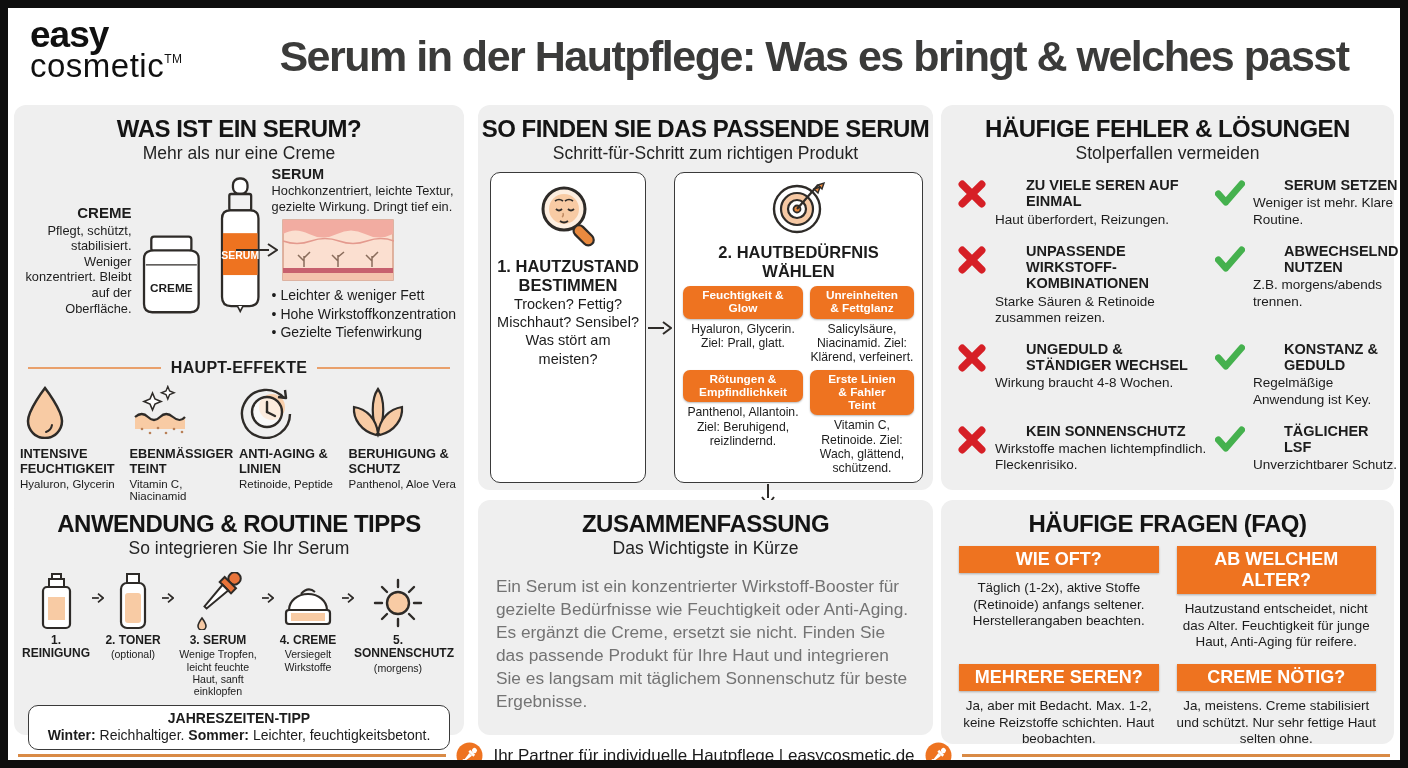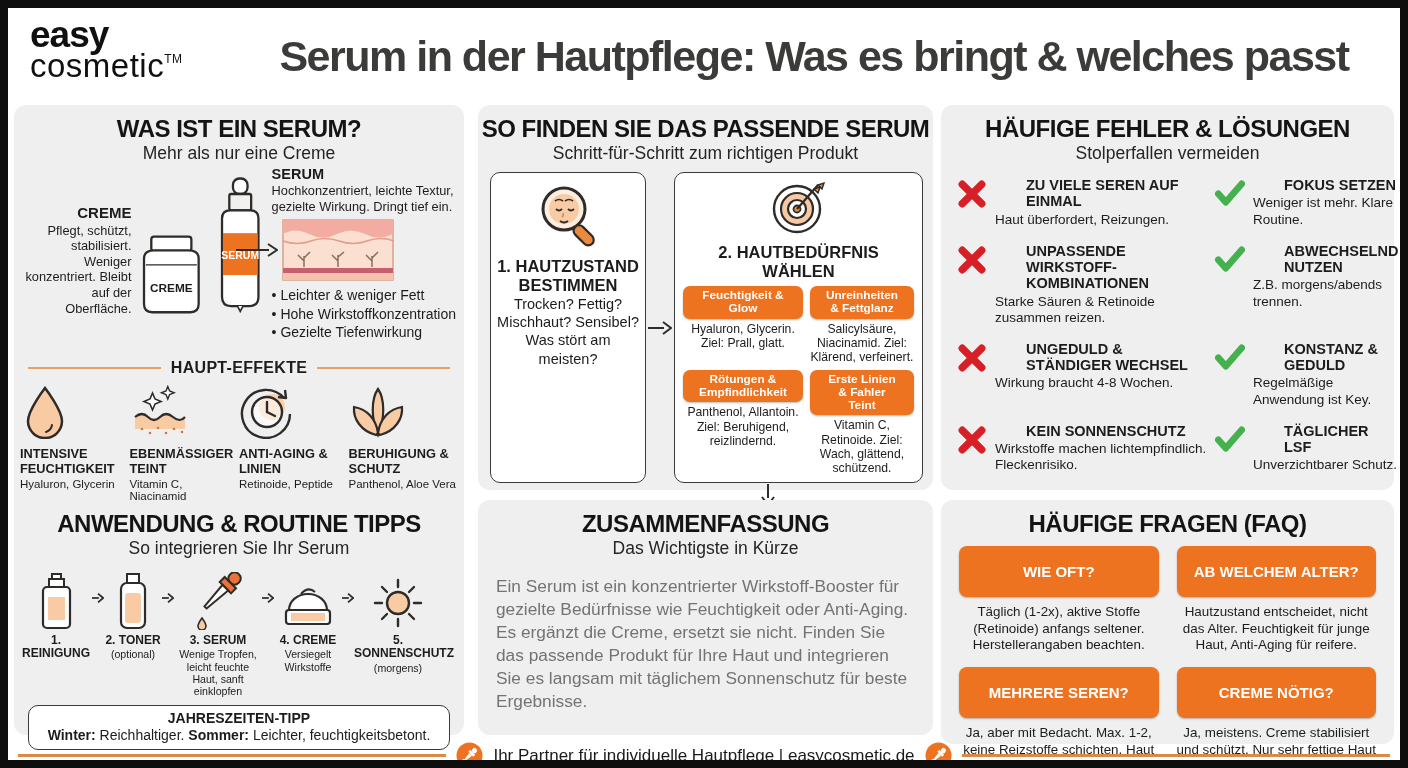--- a/index.html
+++ b/index.html
@@ -79,21 +79,21 @@
   .tipbox{margin:8px 14px 0;background:#fff;border:1.7px solid #3a3a3a;border-radius:10px;text-align:center;padding:4px 8px 6px;}
   .tip-title{font-size:14px;font-weight:800;}
   .tip-line{font-size:14px;margin-top:1px;}
 
   
   .summary-body{padding:16px 18px 0;font-size:17.3px;line-height:1.33;color:#737373;}
 
   
   .faq-grid{display:grid;grid-template-columns:1fr 1fr;gap:14px 18px;padding:10px 18px 0;}
   .faq-item{text-align:center;}
-  .faq-item .pill{display:block;font-size:15px;padding:17px 4px;border-radius:8px;}
+  .faq-item .pill{display:block;font-size:18px;padding:3px 4px;border-radius:0;}
   .faq-answer{font-size:13.4px;line-height:1.22;margin-top:7px;}
 
   
   .footer{position:absolute;left:10px;right:10px;top:734px;display:flex;align-items:center;gap:10px;}
   .f-line{flex:1;height:2.5px;background:#d98a45;}
   .f-text{font-size:17px;color:#1b1b1b;}
 </style>
 </head>
 <body>
 
@@ -307,21 +307,21 @@
           <path d="M6 6 L28 28 M28 6 L6 28" stroke="#d61f26" stroke-width="8.5" stroke-linecap="round"></path>
         </svg>
       <div>
         <div class="m-title">ZU VIELE SEREN AUF EINMAL</div>
         <div class="m-text">Haut überfordert, Reizungen.</div>
       </div>
       <svg class="mark" width="30" height="28" viewBox="0 0 36 30">
           <path d="M4 16 L13 26 L32 4" fill="none" stroke="#45b14e" stroke-width="8" stroke-linecap="round" stroke-linejoin="round"></path>
         </svg>
       <div>
-        <div class="m-title">FOKUS SETZEN</div>
+        <div class="m-title">SERUM SETZEN</div>
         <div class="m-text">Weniger ist mehr. Klare Routine.</div>
       </div>
 
       <svg class="mark" width="30" height="30" viewBox="0 0 34 34">
           <path d="M6 6 L28 28 M28 6 L6 28" stroke="#d61f26" stroke-width="8.5" stroke-linecap="round"></path>
         </svg>
       <div>
         <div class="m-title">UNPASSENDE WIRKSTOFF-KOMBINATIONEN</div>
         <div class="m-text">Starke Säuren &amp; Retinoide zusammen reizen.</div>
       </div>

